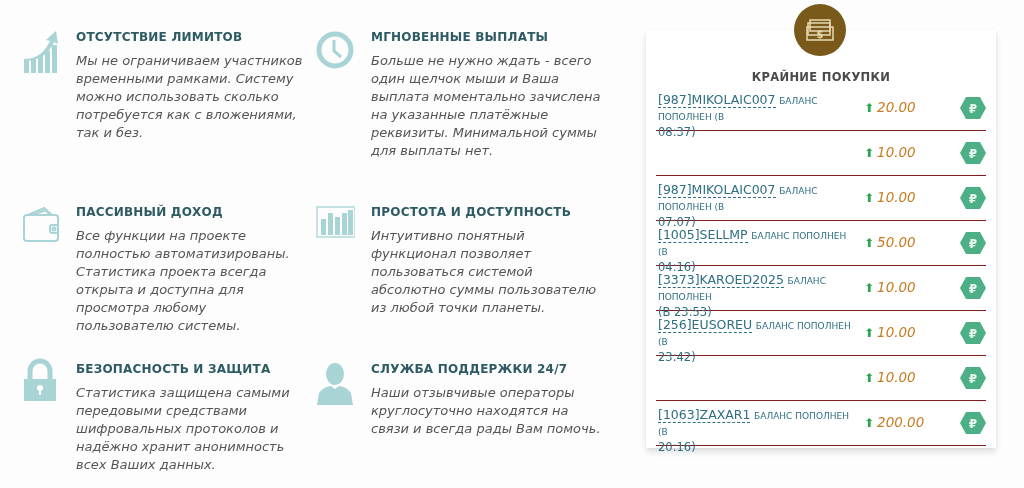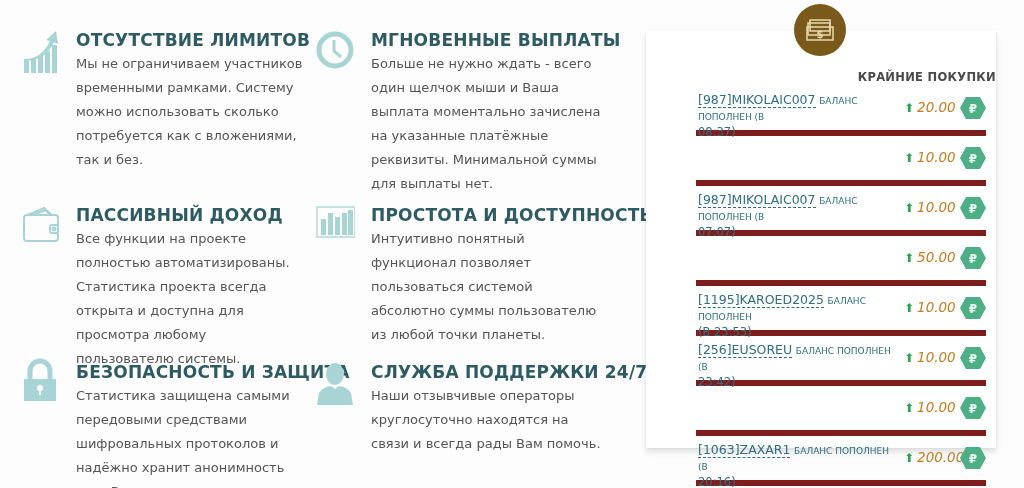--- a/index.html
+++ b/index.html
@@ -3,43 +3,43 @@
 <meta charset="utf-8">
 <style>
   html, body { margin:0; padding:0; }
   body {
     width:1024px; height:488px; overflow:hidden; background:#fdfdfd;
     font-family:"DejaVu Sans", sans-serif; position:relative; color:#555;
   }
   .feature { position:absolute; width:280px; }
   .feature .icon { position:absolute; left:0; top:0; width:40px; height:40px; }
   .feature .title {
-    position:absolute; left:56px; top:0; font-size:17px; font-weight:bold;
+    position:absolute; left:56px; top:0; font-size:12px; font-weight:bold;
     color:#2e5b63; letter-spacing:0.2px; white-space:nowrap;
   }
   .feature .desc {
     position:absolute; left:56px; top:22px; width:230px;
-    font-size:13px; line-height:24px; color:#555;
+    font-size:13px; line-height:18px; color:#555;font-style:italic;
   }
   
   .panel {
     position:absolute; left:646px; top:30px; width:350px; height:418px;
     background:#fff; box-shadow:0 4px 6px rgba(0,0,0,0.12), 0 0 2px rgba(0,0,0,0.05);
   }
   .panel-icon {
     position:absolute; left:794px; top:4px; width:52px; height:52px;
     border-radius:50%; background:#7a5a1a; display:flex; align-items:center; justify-content:center;
   }
   .panel-title {
-    position:absolute; left:646px; top:70px; width:350px; text-align:right;
+    position:absolute; left:646px; top:70px; width:350px; text-align:center;
     font-size:11.5px; font-weight:bold; color:#4a4a4a; letter-spacing:0.3px;
   }
   .rows { position:absolute; left:656px; top:86px; width:330px; }
   .row {
-    position:relative; height:44px; border-bottom:6px solid #7f1d1d;margin-left:40px;
+    position:relative; height:44px; border-bottom:1px solid #7f1d1d;
   }
   .row .who {
     position:absolute; left:2px; top:6px; width:200px; font-size:11.5px; line-height:15px; color:#2e6f82;
   }
   .row .user { border-bottom:1px dashed #2e6f82; font-size:12.5px; }
   .row .action { font-size:9px; color:#2e6f82; }
   .row .amount {
     position:absolute; left:208px; top:13px; font-size:13.5px; color:#c97b20;font-style:italic;
   }
   .row .arrow { color:#2ea44f; font-size:12px; margin-right:3px; }
@@ -156,28 +156,29 @@
   </div>
   <div class="row">
     <div class="who"><span class="user">[987]MIKOLAIC007</span> <span class="action">БАЛАНС ПОПОЛНЕН (В</span><br><span>07:07)</span></div>
     <div class="amount"><span class="arrow">⬆</span><span>10.00</span></div>
     <svg class="rub" viewBox="0 0 26 24">
         <polygon points="6,1 20,1 26,12 20,23 6,23 0,12" fill="#4caf85"></polygon>
         <text x="13" y="17" text-anchor="middle" font-size="12" font-weight="bold" fill="#e6f5ee" font-family="DejaVu Sans, sans-serif">₽</text>
       </svg>
   </div>
   <div class="row">
+    <div class="who"><span class="user">[1005]SELLMP</span> <span class="action">БАЛАНС ПОПОЛНЕН (В</span><br><span>04:16)</span></div>
     <div class="amount"><span class="arrow">⬆</span><span>50.00</span></div>
     <svg class="rub" viewBox="0 0 26 24">
         <polygon points="6,1 20,1 26,12 20,23 6,23 0,12" fill="#4caf85"></polygon>
         <text x="13" y="17" text-anchor="middle" font-size="12" font-weight="bold" fill="#e6f5ee" font-family="DejaVu Sans, sans-serif">₽</text>
       </svg>
   </div>
   <div class="row">
-    <div class="who"><span class="user">[1195]KAROED2025</span> <span class="action">БАЛАНС ПОПОЛНЕН</span><br><span>(В 23:53)</span></div>
+    <div class="who"><span class="user">[3373]KAROED2025</span> <span class="action">БАЛАНС ПОПОЛНЕН</span><br><span>(В 23:53)</span></div>
     <div class="amount"><span class="arrow">⬆</span><span>10.00</span></div>
     <svg class="rub" viewBox="0 0 26 24">
         <polygon points="6,1 20,1 26,12 20,23 6,23 0,12" fill="#4caf85"></polygon>
         <text x="13" y="17" text-anchor="middle" font-size="12" font-weight="bold" fill="#e6f5ee" font-family="DejaVu Sans, sans-serif">₽</text>
       </svg>
   </div>
   <div class="row">
     <div class="who"><span class="user">[256]EUSOREU</span> <span class="action">БАЛАНС ПОПОЛНЕН (В</span><br><span>23:42)</span></div>
     <div class="amount"><span class="arrow">⬆</span><span>10.00</span></div>
     <svg class="rub" viewBox="0 0 26 24">

